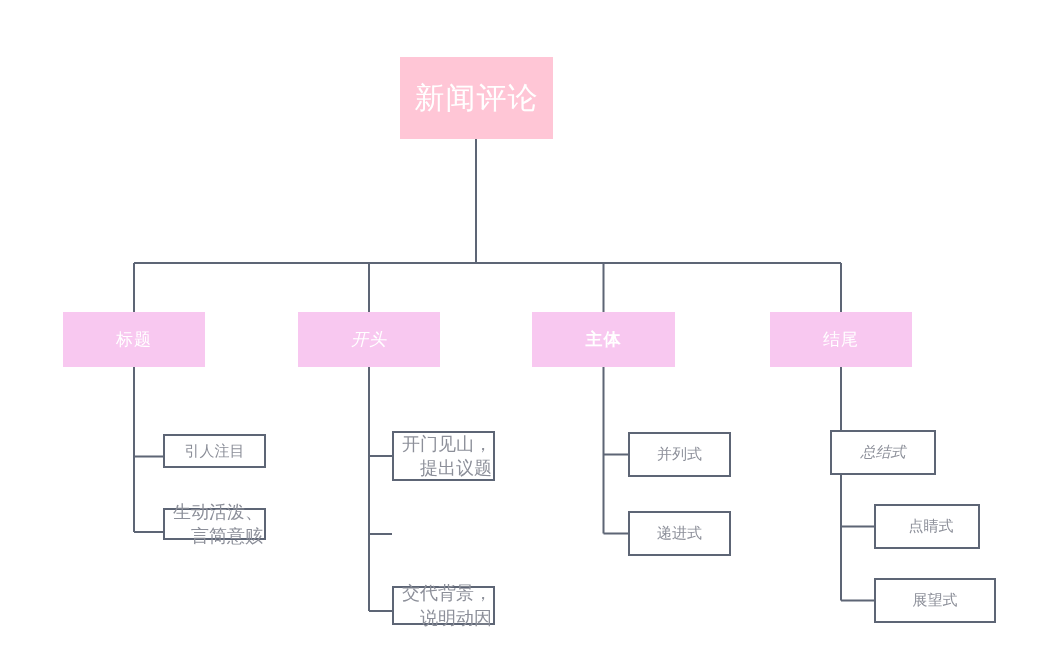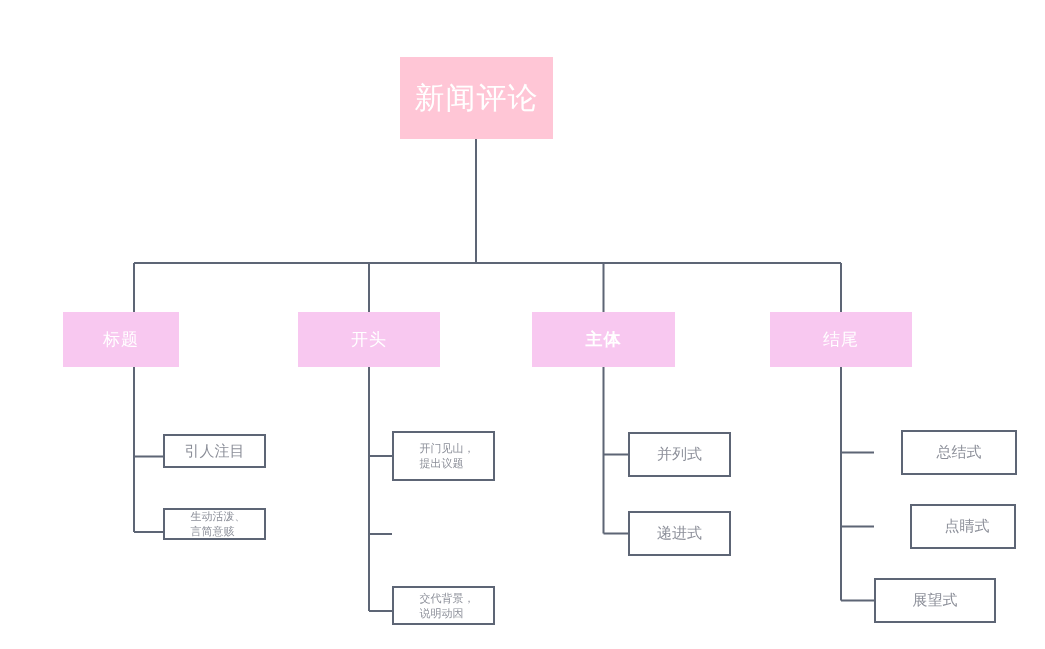--- a/index.html
+++ b/index.html
@@ -24,21 +24,21 @@
     width: 1045px;
     height: 649px;
     pointer-events: none;
   }
   .node {
     position: absolute;
     box-sizing: border-box;
     display: flex;
     align-items: center;
     justify-content: center;
-    text-align: left;
+    text-align: right;
     line-height: 1.25;
     white-space: pre-line;
   }
   .node-root {
     background: #ffc6d6;
     color: #ffffff;
     font-size: 30px;
     letter-spacing: 1px;
   }
   .node-branch {
@@ -47,51 +47,51 @@
     font-size: 17px;
     letter-spacing: 1px;
   }
   .node-leaf {
     background: #ffffff;
     border: 2px solid #5d6575;
     color: #8c8f99;
     font-size: 15px;
   }
   .node-leaf.two-line {
-    font-size: 11px;
+    font-size: 18px;
     line-height: 1.35;
     padding-left: 7px;
   }
 </style>
 </head>
 <body>
 
 <div id="canvas">
 
   <svg id="edges" viewBox="0 0 1045 649" width="1045" height="649" aria-hidden="true">
     <g id="edge-group" fill="none" stroke="#5d6575" stroke-width="2" stroke-linecap="butt" stroke-linejoin="round">
         <path d="M 476 139 L 476 263 M 134 263 L 841 263 M 134 263 L 134 312 M 134 367 L 134 532 M 134 456.5 L 163 456.5 M 134 532 L 163 532 M 369 263 L 369 312 M 369 367 L 369 611 M 369 456 L 392 456 M 369 534 L 392 534 M 369 611 L 392 611 M 603.5 263 L 603.5 312 M 603.5 367 L 603.5 533.5 M 603.5 454.5 L 628 454.5 M 603.5 533.5 L 628 533.5 M 841 263 L 841 312 M 841 367 L 841 600.5 M 841 452.5 L 874 452.5 M 841 526.5 L 874 526.5 M 841 600.5 L 874 600.5" fill="none" stroke="#5d6575" stroke-width="2"></path>
       </g>
   </svg>
 
   <div class="node node-root" style="left: 400px; top: 57px; width: 153px; height: 82px;">新闻评论</div>
 
-  <div class="node node-branch" style="left: 63px; top: 312px; width: 116px; height: 55px;">标题</div>
+  <div class="node node-branch" style="left: 63px; top: 312px; width: 142px; height: 55px;">标题</div>
   <div class="node node-leaf" style="left: 163px; top: 434px; width: 103px; height: 34px;">引人注目</div>
   <div class="node node-leaf two-line" style="left: 163px; top: 508px; width: 103px; height: 32px;">生动活泼、
 言简意赅</div>
 
-  <div class="node node-branch" style="left: 298px; top: 312px; width: 142px; height: 55px;">开头</div>
+  <div class="node node-branch" style="left: 298px; top: 312px; width: 142px; height: 55px; font-style: italic;">开头</div>
   <div class="node node-leaf two-line" style="left: 392px; top: 431px; width: 103px; height: 50px;">开门见山，
 提出议题</div>
   <div class="node node-leaf two-line" style="left: 392px; top: 586px; width: 103px; height: 39px;">交代背景，
 说明动因</div>
 
   <div class="node node-branch" style="left: 532px; top: 312px; width: 143px; height: 55px; font-weight: bold;">主体</div>
   <div class="node node-leaf" style="left: 628px; top: 432px; width: 103px; height: 45px;">并列式</div>
   <div class="node node-leaf" style="left: 628px; top: 511px; width: 103px; height: 45px;">递进式</div>
 
   <div class="node node-branch" style="left: 770px; top: 312px; width: 142px; height: 55px;">结尾</div>
-  <div class="node node-leaf" style="left: 901px; top: 430px; width: 116px; height: 45px;">总结式</div>
-  <div class="node node-leaf" style="left: 910px; top: 504px; width: 106px; height: 45px; padding-left: 8px;">点睛式</div>
+  <div class="node node-leaf" style="left: 830px; top: 430px; width: 106px; height: 45px; font-style: italic;">总结式</div>
+  <div class="node node-leaf" style="left: 874px; top: 504px; width: 106px; height: 45px; padding-left: 8px;">点睛式</div>
   <div class="node node-leaf" style="left: 874px; top: 578px; width: 122px; height: 45px;">展望式</div>
 
 </div>
 
 </body></html>

